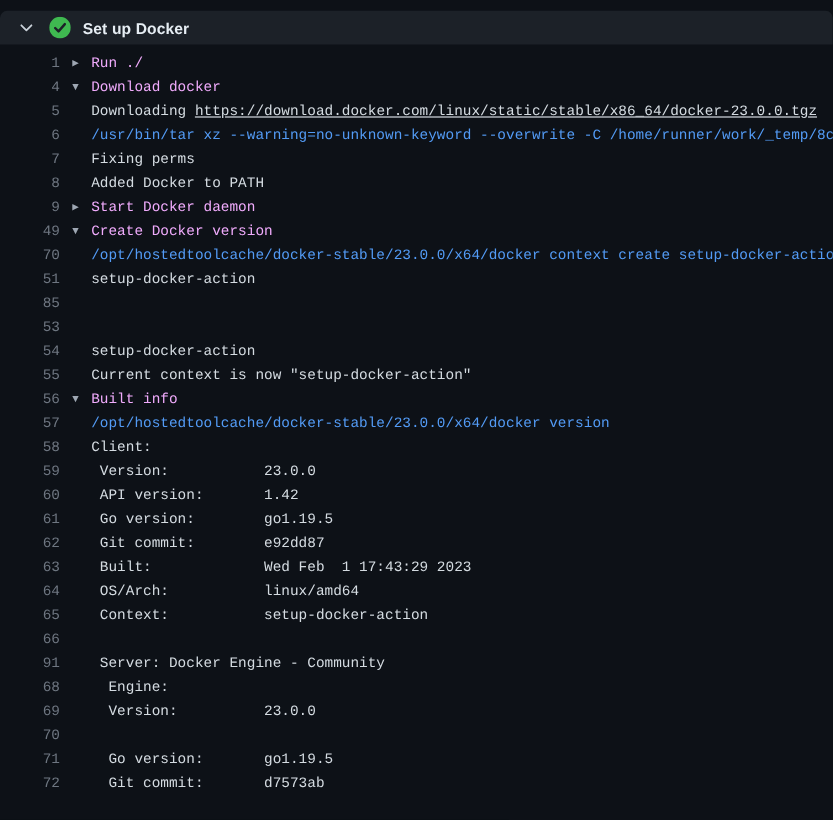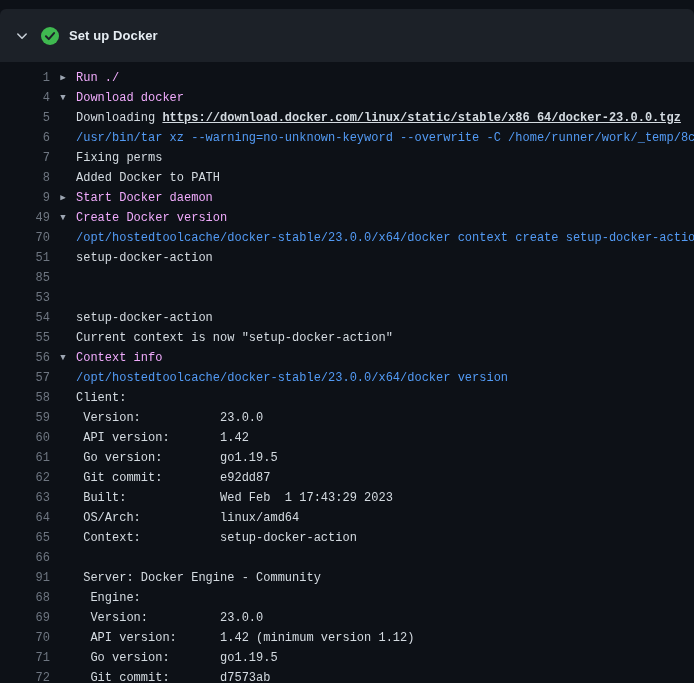--- a/index.html
+++ b/index.html
@@ -3,21 +3,21 @@
 <meta charset="utf-8">
 <style>
   * { margin: 0; padding: 0; box-sizing: border-box; }
   html, body {
     width: 694px; height: 683px;
     background: #0d1117;
     overflow: hidden;
     font-family: "Liberation Sans", sans-serif;
   }
   .step-header {
-    height: 53px;
+    height: 28px;
     margin-top: 9px;
     background: #1c2128;
     border-radius: 6px 6px 0 0;
     display: flex;
     align-items: center;
     padding: 0 14px;
     cursor: pointer;
   }
   .chev { display: inline-flex; width: 16px; height: 16px; align-items: center; justify-content: center; }
   .status-icon { display: inline-flex; margin-left: 11px; width: 18px; height: 18px; }
@@ -38,21 +38,21 @@
   .arrow {
     flex: none; width: 26px;
     text-align: center;
     color: #9ea7b3;
     font-size: 9px;
     line-height: 20px;
     cursor: pointer;
   }
   .text { color: #d4dbe1; overflow: hidden; }
   .text.command { color: #539bf5; }
-  .link { text-decoration: underline; cursor: pointer; font-weight: bold; }
+  .link { text-decoration: underline; cursor: pointer; }
   .line.group .text { color: #f0abfc; }
 </style>
 </head>
 <body>
 
 <div class="step-header">
   <span class="chev">
     <svg width="14" height="14" viewBox="0 0 16 16">
       <path d="M3.2 5.8 8 10.6l4.8-4.8" fill="none" stroke="#c9d1d9" stroke-width="1.7" stroke-linecap="round" stroke-linejoin="round"></path>
     </svg>
@@ -74,30 +74,30 @@
     <div class="line"><span class="num">7</span><span class="arrow"></span><span class="text">Fixing perms</span></div>
     <div class="line"><span class="num">8</span><span class="arrow"></span><span class="text">Added Docker to PATH</span></div>
     <div class="line group"><span class="num">9</span><span class="arrow">▶</span><span class="text">Start Docker daemon</span></div>
     <div class="line group"><span class="num">49</span><span class="arrow">▼</span><span class="text">Create Docker version</span></div>
     <div class="line"><span class="num">70</span><span class="arrow"></span><span class="text command">/opt/hostedtoolcache/docker-stable/23.0.0/x64/docker context create setup-docker-action</span></div>
     <div class="line"><span class="num">51</span><span class="arrow"></span><span class="text">setup-docker-action</span></div>
     <div class="line"><span class="num">85</span><span class="arrow"></span></div>
     <div class="line"><span class="num">53</span><span class="arrow"></span></div>
     <div class="line"><span class="num">54</span><span class="arrow"></span><span class="text">setup-docker-action</span></div>
     <div class="line"><span class="num">55</span><span class="arrow"></span><span class="text">Current context is now "setup-docker-action"</span></div>
-    <div class="line group"><span class="num">56</span><span class="arrow">▼</span><span class="text">Context info</span></div>
+    <div class="line group"><span class="num">56</span><span class="arrow">▼</span><span class="text">Built info</span></div>
     <div class="line"><span class="num">57</span><span class="arrow"></span><span class="text command">/opt/hostedtoolcache/docker-stable/23.0.0/x64/docker version</span></div>
     <div class="line"><span class="num">58</span><span class="arrow"></span><span class="text">Client:</span></div>
     <div class="line"><span class="num">59</span><span class="arrow"></span><span class="text"> Version:           23.0.0</span></div>
     <div class="line"><span class="num">60</span><span class="arrow"></span><span class="text"> API version:       1.42</span></div>
     <div class="line"><span class="num">61</span><span class="arrow"></span><span class="text"> Go version:        go1.19.5</span></div>
     <div class="line"><span class="num">62</span><span class="arrow"></span><span class="text"> Git commit:        e92dd87</span></div>
     <div class="line"><span class="num">63</span><span class="arrow"></span><span class="text"> Built:             Wed Feb  1 17:43:29 2023</span></div>
     <div class="line"><span class="num">64</span><span class="arrow"></span><span class="text"> OS/Arch:           linux/amd64</span></div>
     <div class="line"><span class="num">65</span><span class="arrow"></span><span class="text"> Context:           setup-docker-action</span></div>
     <div class="line"><span class="num">66</span><span class="arrow"></span><span class="text"></span></div>
     <div class="line"><span class="num">91</span><span class="arrow"></span><span class="text"> Server: Docker Engine - Community</span></div>
     <div class="line"><span class="num">68</span><span class="arrow"></span><span class="text">  Engine:</span></div>
     <div class="line"><span class="num">69</span><span class="arrow"></span><span class="text">  Version:          23.0.0</span></div>
-    <div class="line"><span class="num">70</span><span class="arrow"></span><span class="text">  API version:      1.42 (minimum version 1.12)</span></div>
+    <div class="line"><span class="num">70</span><span class="arrow"></span></div>
     <div class="line"><span class="num">71</span><span class="arrow"></span><span class="text">  Go version:       go1.19.5</span></div>
     <div class="line"><span class="num">72</span><span class="arrow"></span><span class="text">  Git commit:       d7573ab</span></div>
   </div>
 
 </body></html>

